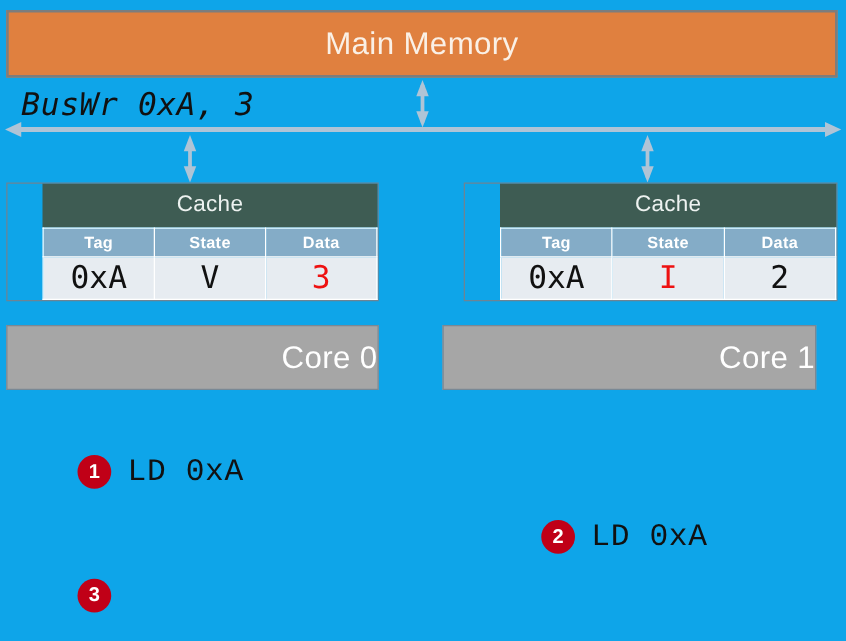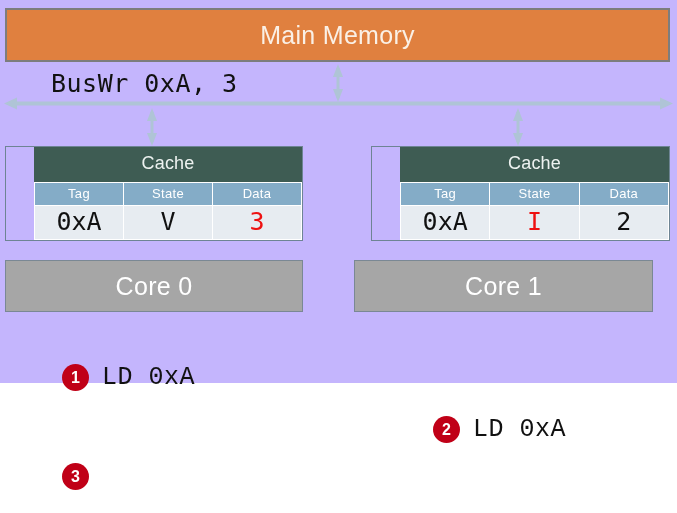--- a/index.html
+++ b/index.html
@@ -12,22 +12,22 @@
     height: 513px;
     position: relative;
     overflow: hidden;
     font-family: "Liberation Sans", sans-serif;
   }
 
   #stage {
     position: absolute;
     left: 0; top: 0;
     width: 677px;
-    height: 383px;
-    background: #c4b5fd;
+    height: 513px;
+    background: #0ea5e9;
   }
 
   
   .main-memory {
     position: absolute;
     left: 5px;
     top: 8px;
     width: 665px;
     height: 54px;
     box-sizing: border-box;
@@ -46,27 +46,28 @@
   
   .bus-line {
     position: absolute;
     left: 4px;
     top: 96px;
     width: 669px;
     height: 15px;
   }
   .bus-label {
     position: absolute;
-    left: 51px;
+    left: 17px;
     top: 69px;
     font-family: "DejaVu Sans Mono", "Liberation Mono", monospace;
     font-size: 25px;
     color: #111111;
     white-space: nowrap;
     letter-spacing: 0.5px;
+    font-style: italic;
   }
 
   .connector {
     position: absolute;
     width: 16px;
   }
 
   
   .cache {
     position: absolute;
@@ -89,21 +90,21 @@
   }
   .cache-table {
     width: 100%;
     border-collapse: collapse;
     table-layout: fixed;
   }
   .cache-table th {
     background: #84ACC7;
     color: #FFFFFF;
     font-size: 13px;
-    font-weight: normal;
+    font-weight: bold;
     padding: 3px 0 4px 0;
     border: 1px solid #FFFFFF;
     letter-spacing: 0.3px;
   }
   .cache-table td {
     background: #E7ECF1;
     font-family: "DejaVu Sans Mono", "Liberation Mono", monospace;
     font-size: 25px;
     text-align: center;
     padding: 1px 0 3px 0;
@@ -116,21 +117,21 @@
   .core {
     position: absolute;
     top: 260px;
     width: 298px;
     height: 52px;
     box-sizing: border-box;
     background: #A6A6A6;
     border: 1px solid #7A8894;
     display: flex;
     align-items: center;
-    justify-content: center;
+    justify-content: flex-end;
   }
   .core-left  { left: 5px; }
   .core-right { left: 354px; width: 299px; }
   .core-label {
     color: #FFFFFF;
     font-size: 25px;
     letter-spacing: 0.3px;
   }
 
   

